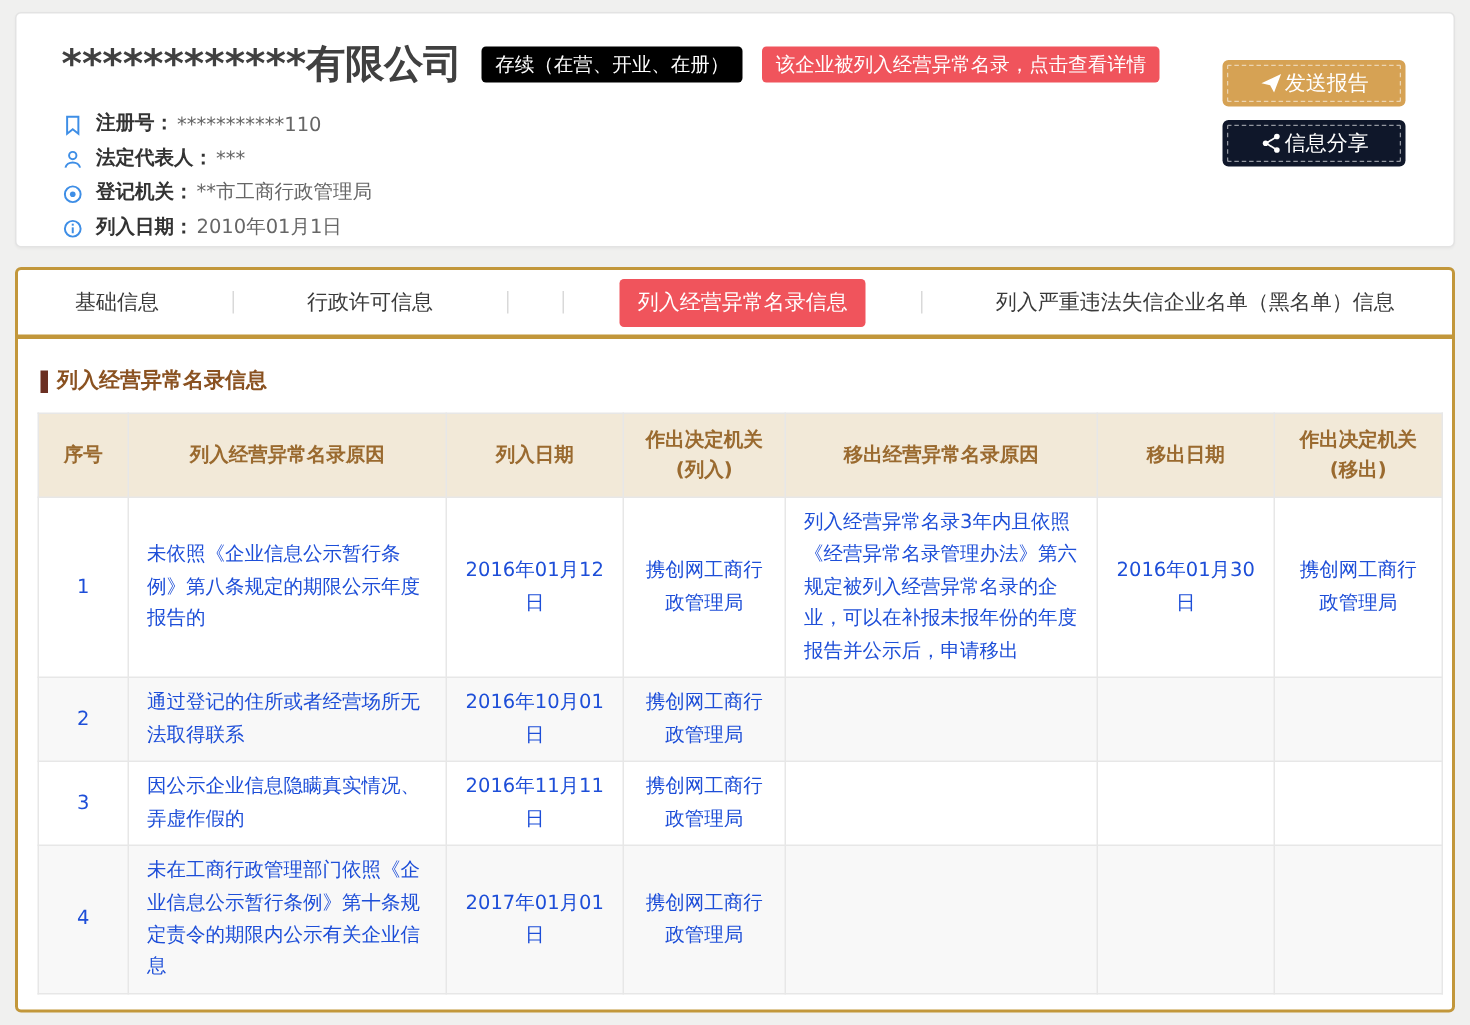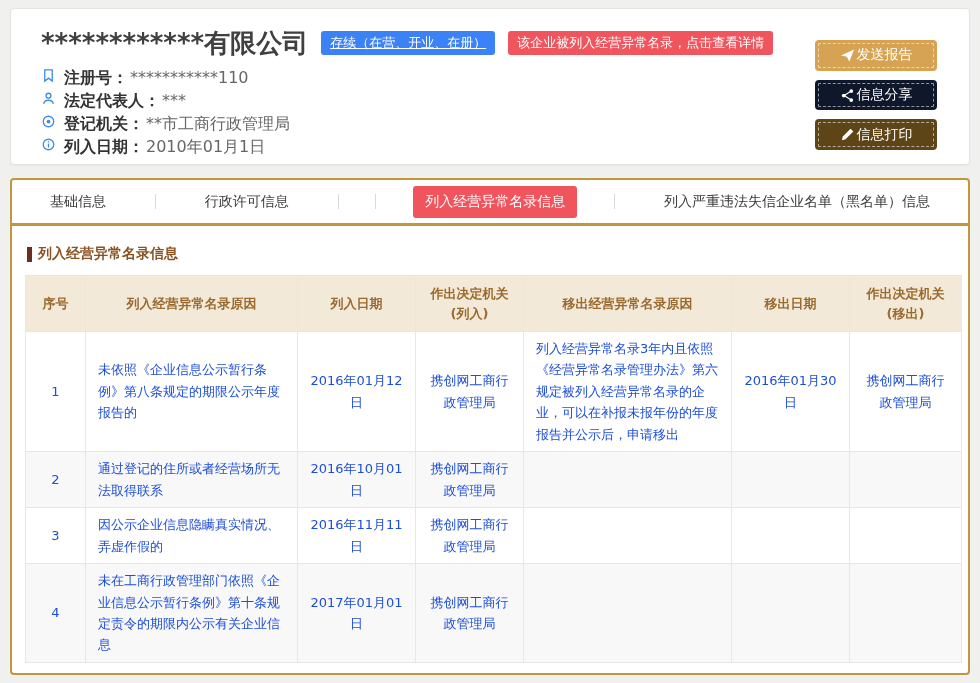--- a/index.html
+++ b/index.html
@@ -15,23 +15,23 @@
   
   .header-card {
     background:#fff; border:1px solid #e3e3e3; border-radius:4px;
     box-shadow:0 1px 2px rgba(0,0,0,.04);
     height:157px; display:flex; padding:20px 30px 14px 30px;
   }
   .header-left { flex:1; min-width:0; }
   .title-row { display:flex; align-items:center; margin-bottom:10px; }
   .company-name { font-size:26px; font-weight:bold; color:#404040; letter-spacing:0; line-height:1.1; }
   .badge { font-size:13px; color:#fff; border-radius:3px; padding:3px 9px; margin-left:13px; white-space:nowrap; }
-  .badge-blue { background:#3b82f6;text-decoration:underline; }
+  .badge-blue { background:#000000; }
   .badge-red  { background:#f0545c; cursor:pointer; }
-  .info-line { display:flex; align-items:flex-start; font-size:16px; height:23px; }
+  .info-line { display:flex; align-items:flex-end; font-size:13px; height:23px; }
   .info-line .ico { width:15px; height:15px; margin-right:8px; flex:0 0 15px; }
   .info-label { font-weight:bold; color:#333; }
   .info-value { color:#666; margin-left:2px; }
 
   .header-actions { width:122px; display:flex; flex-direction:column; gap:9px; padding-top:11px; margin-right:2px; }
   .action-btn {
     height:31px; border:none; border-radius:4px; color:#fff; font-size:14px;
     font-family:inherit; display:flex; align-items:center; justify-content:center; gap:2px;
     cursor:pointer; outline:1px dashed rgba(255,255,255,.55); outline-offset:-4px;
   }
@@ -144,28 +144,20 @@
               <g stroke="#fff" stroke-width="1.2">
                 <line x1="4.5" y1="8" x2="11.5" y2="3.5"></line>
                 <line x1="4.5" y1="8" x2="11.5" y2="12.5"></line>
               </g>
               <circle cx="12" cy="3.2" r="2" fill="#fff"></circle>
               <circle cx="4" cy="8" r="2" fill="#fff"></circle>
               <circle cx="12" cy="12.8" r="2" fill="#fff"></circle>
             </svg>
         </span>
         <span>信息分享</span>
-      </button>
-      <button class="action-btn btn-print">
-        <span class="ico">
-          <svg viewBox="0 0 16 16" width="15" height="15">
-              <path d="M11.3 1.8l2.9 2.9-8.3 8.3-3.9 1 1-3.9z" fill="#fff"></path>
-            </svg>
-        </span>
-        <span>信息打印</span>
       </button>
     </div>
   </div>
 
   <div class="main-card">
     <div class="tabs">
       <div class="tab">基础信息</div>
       <span class="tab-divider"></span>
       <div class="tab">行政许可信息</div>
       <span class="tab-divider"></span>

